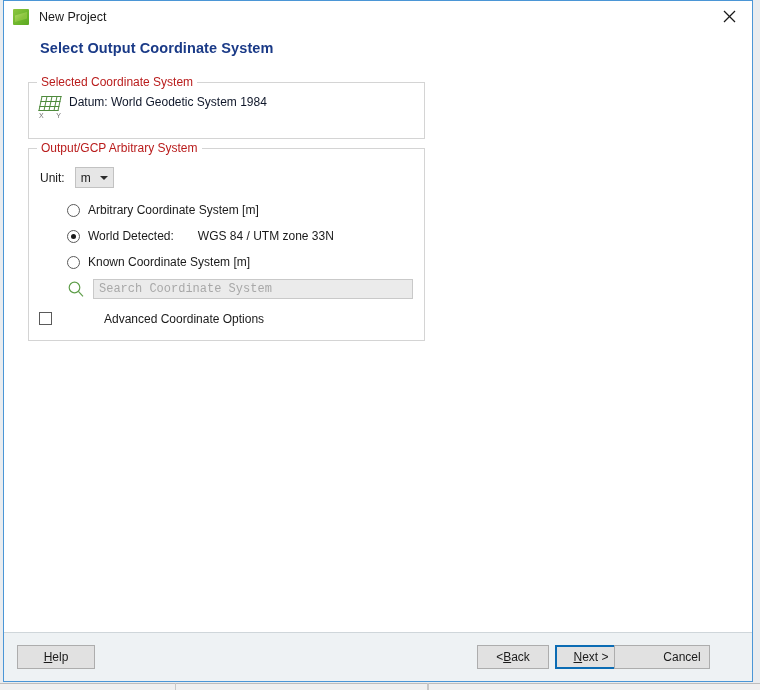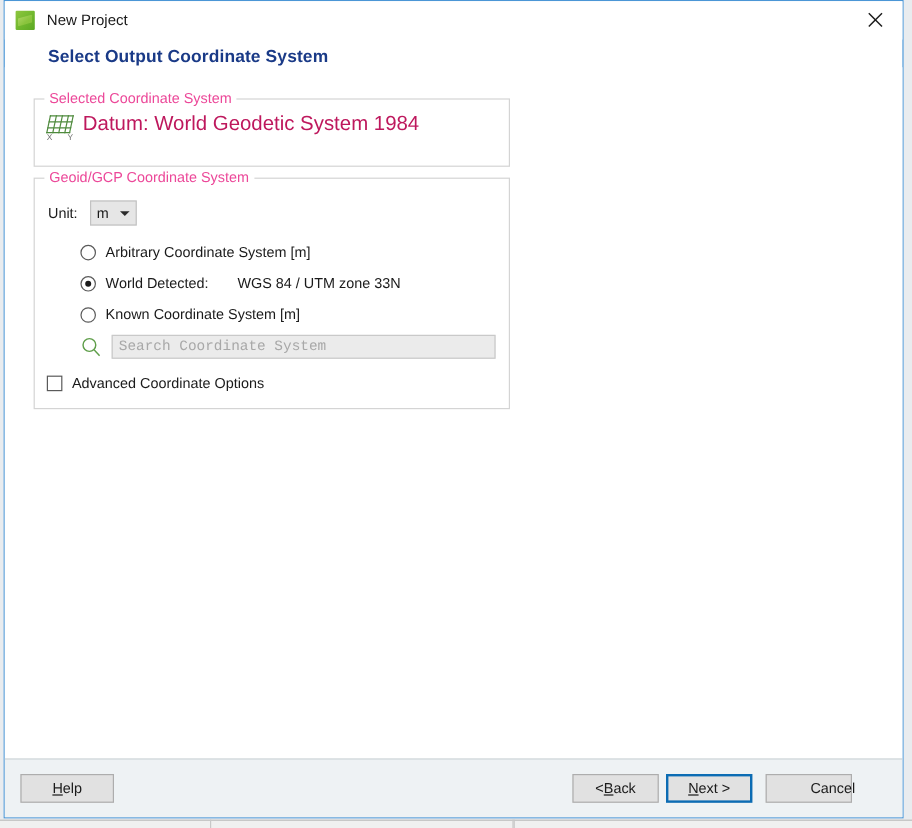--- a/index.html
+++ b/index.html
@@ -139,21 +139,21 @@
     border: 1px solid #d4d4d4;
     box-sizing: border-box;
   }
   .group-title {
     position: absolute;
     top: -8px;
     left: 8px;
     background: #ffffff;
     padding: 0 4px;
     font-size: 12px;
-    color: #ec4899;
+    color: #b91c1c;
     white-space: nowrap;
   }
 
   #group-selected-cs {
     left: 24px;
     top: 26px;
     width: 397px;
     height: 57px;
   }
   #group-output-cs {
@@ -201,22 +201,22 @@
     justify-content: space-between;
     padding: 0 1px;
     box-sizing: border-box;
     line-height: 9px;
   }
   #cs-text-block {
     margin-left: 7px;
     line-height: 15px;
   }
   #cs-text-block div {
-    font-size: 17px;
-    color: #be185d;
+    font-size: 12px;
+    color: #0f172a;
     white-space: nowrap;
   }
 
   
   #unit-row {
     position: absolute;
     left: 11px;
     top: 18px;
     display: flex;
     align-items: center;
@@ -321,22 +321,23 @@
     margin-left: 4px;
   }
   #search-input::placeholder { color: #a8a8a8; }
 
   
   #row-advanced {
     position: absolute;
     left: 10px;
     top: 163px;
     display: flex;
-    align-items: center;
+    align-items: flex-start;
     cursor: default;
+    gap: 44px;
   }
   .check-mark {
     width: 13px;
     height: 13px;
     border: 1px solid #5a5a5a;
     background: #ffffff;
     box-sizing: border-box;
     flex: 0 0 13px;
   }
   #advanced-label {
@@ -366,21 +367,21 @@
     color: #1a1a1a;
     display: flex;
     align-items: center;
     justify-content: center;
     cursor: default;
     white-space: nowrap;
   }
   #btn-help   { left: 13px;  width: 78px; }
   #btn-back   { right: 203px; width: 72px; }
   #btn-next   { right: 125px; width: 72px; border: 2px solid #0b6cb4; background: #e1e1e1; }
-  #btn-cancel { right: 42px;  width: 72px; padding-left: 40px; }
+  #btn-cancel { right: 42px;  width: 96px; padding-left: 40px; }
   .accel { text-decoration: underline; }
 </style>
 </head>
 <body>
 
 <div id="desktop-background">
   <div id="bg-green-banner">
     <div class="slash" style="left:18px"></div>
     <div class="slash" style="left:58px"></div>
     <div class="slash" style="left:86px"></div>
@@ -433,21 +434,21 @@
             <span>Y</span>
           </div>
         </div>
         <div id="cs-text-block">
           <div>Datum: World Geodetic System 1984</div>
         </div>
       </div>
     </div>
 
     <div class="group-box" id="group-output-cs">
-      <div class="group-title">Geoid/GCP Coordinate System</div>
+      <div class="group-title">Output/GCP Arbitrary System</div>
 
       <div id="unit-row">
         <span id="unit-label">Unit:</span>
         <div id="unit-select">
           <span>m</span>
           <span class="caret"></span>
         </div>
       </div>
 
       <div class="radio-row" id="row-arbitrary">

